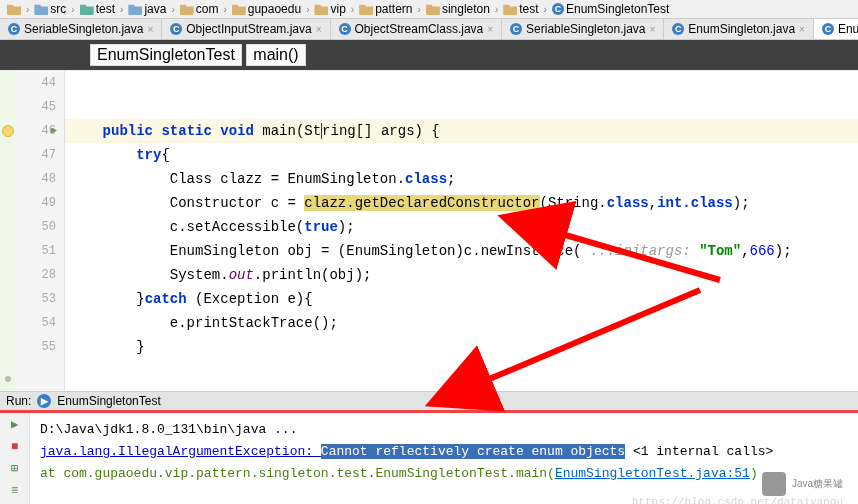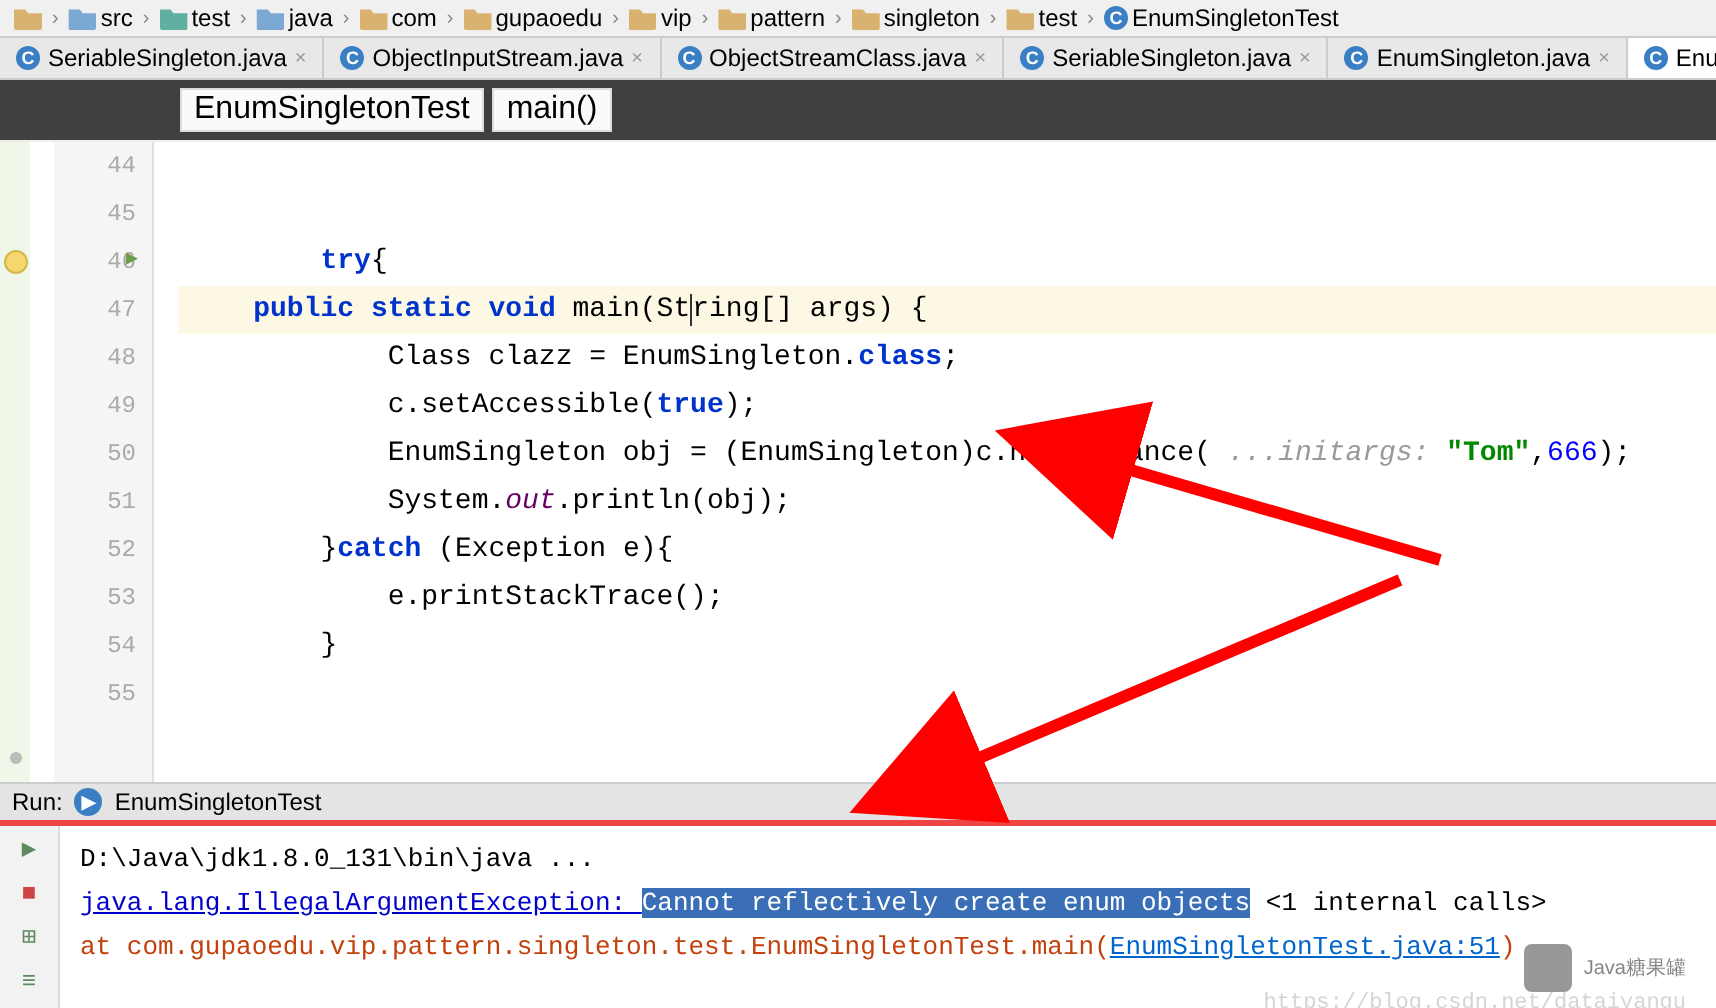--- a/index.html
+++ b/index.html
@@ -11,21 +11,21 @@
 .folder-blue { background: #7ca8d4; }
 .folder-teal { background: #5fb0a0; }
 .class-icon { width: 12px; height: 12px; border-radius: 50%; background: #3a7fc4; display: inline-flex; align-items: center; justify-content: center; color: #fff; font-size: 9px; font-weight: bold; }
 .sep { color: #888; font-size: 10px; }
 .tabs { background: #e8e8e8; border-bottom: 1px solid #ccc; display: flex; font-family: sans-serif; font-size: 12px; }
 .tab { display: flex; align-items: center; gap: 4px; padding: 3px 8px; border-right: 1px solid #ccc; cursor: pointer; }
 .tab.active { background: #fff; }
 .tab-close { color: #999; font-size: 10px; }
 .context-bar { background: #404040; border-bottom: 1px solid #eee; padding: 4px 90px; font-family: sans-serif; font-size: 16px; }
 .ctx-item { border: 1px solid #ddd; padding: 1px 6px; display: inline-block; background: #fafafa; }
-.editor { display: flex; background: #fff; gap: 12px; }
+.editor { display: flex; background: #fff; }
 .gutter { width: 50px; background: #f5f5f5; border-right: 1px solid #e0e0e0; text-align: right; padding-right: 8px; color: #aaa; font-size: 12px; }
 .gutter-line { height: 24px; line-height: 24px; position: relative; }
 .run-triangle { position: absolute; left: 36px; color: #6a9c4a; font-size: 10px; }
 .left-margin { width: 15px; background: #eef7e8; }
 .margin-dot { height: 24px; display: flex; align-items: center; justify-content: center; }
 .yellow-dot { width: 12px; height: 12px; background: #f5d76e; border-radius: 50%; border: 1px solid #d4b74a; }
 .gray-dot { width: 6px; height: 6px; background: #bbb; border-radius: 50%; }
 .code { flex: 1; font-size: 14px; line-height: 24px; }
 .line { height: 24px; white-space: pre; padding-left: 4px; }
 .line.hl { background: #fdf8e3; }
@@ -35,21 +35,21 @@
 .num { color: #0000ff; }
 .field { color: #660066; font-style: italic; }
 .italic-param { color: #999; font-style: italic; }
 .cursor-bar { border-left: 1px solid #333; }
 .run-panel { border-top: 1px solid #ccc; }
 .run-header { background: #e4e4e4; padding: 2px 6px; font-family: sans-serif; font-size: 12px; display: flex; align-items: center; gap: 6px; border-bottom: 3px solid #ef4444; }
 .console { background: #fff; padding: 6px 10px; font-size: 13px; line-height: 22px; position: relative; }
 .console-tool { position: absolute; left: 0; top: 0; width: 30px; height: 130px; background: #f2f2f2; border-right: 1px solid #ddd; display: flex; flex-direction: column; align-items: center; gap: 6px; padding-top: 4px; }
 .tool-icn { width: 16px; height: 16px; display: flex; align-items: center; justify-content: center; color: #5f8a5f; font-size: 12px; }
 .console-body { margin-left: 30px; }
-.err-red { color: #c2410c; }
+.err-red { color: #4d7c0f; }
 .err-blue { color: #0000cc; text-decoration: underline; }
 .sel-blue { background: #3a6fb7; color: #fff; }
 .link { color: #0066cc; text-decoration: underline; cursor: pointer; }
 .arrow { position: absolute; pointer-events: none; }
 .watermark { position: absolute; right: 15px; bottom: 8px; font-family: sans-serif; font-size: 10px; color: #333; opacity: 0.6; display: flex; align-items: center; gap: 6px; }
 .wm-url { position: absolute; right: 15px; bottom: -4px; font-size: 11px; color: #aaa; opacity: 0.5; }
 .wm-logo { width: 24px; height: 24px; background: #555; border-radius: 4px; }
 </style>
 </head>
 <body>
@@ -169,31 +169,32 @@
   </div>
   <div class="gutter">
     <div class="gutter-line">44</div>
     <div class="gutter-line">45</div>
     <div class="gutter-line">46<span class="run-triangle">▶</span></div>
     <div class="gutter-line">47</div>
     <div class="gutter-line">48</div>
     <div class="gutter-line">49</div>
     <div class="gutter-line">50</div>
     <div class="gutter-line">51</div>
-    <div class="gutter-line">52</div>
+    <div class="gutter-line">28</div>
     <div class="gutter-line">53</div>
     <div class="gutter-line">54</div>
     <div class="gutter-line">55</div>
   </div>
   <div class="code">
     <div class="line"></div>
     <div class="line"></div>
+    <div class="line hl">    <span class="kw">public</span> <span class="kw">static</span> <span class="kw">void</span> <span>main</span>(<span>St</span><span class="cursor-bar"></span><span>ring</span><span>[] args) {</span></div>
     <div class="line">        <span class="kw">try</span><span>{</span></div>
-    <div class="line hl">    <span class="kw">public</span> <span class="kw">static</span> <span class="kw">void</span> <span>main</span>(<span>St</span><span class="cursor-bar"></span><span>ring</span><span>[] args) {</span></div>
     <div class="line"><span>            Class clazz = EnumSingleton.</span><span class="kw">class</span><span>;</span></div>
+    <div class="line"><span>            Constructor c = </span><span class="hl-yellow">clazz.getDeclaredConstructor</span><span>(String.</span><span class="kw">class</span><span>,</span><span class="kw">int</span><span class="kw">.class</span><span>);</span></div>
     <div class="line"><span>            c.setAccessible(</span><span class="kw">true</span><span>);</span></div>
     <div class="line"><span>            EnumSingleton obj = (EnumSingleton)c.newInstance( </span><span class="italic-param">...initargs:</span><span> </span><span class="str">"Tom"</span><span>,</span><span class="num">666</span><span>);</span></div>
     <div class="line"><span>            System.</span><span class="field">out</span><span>.println(obj);</span></div>
     <div class="line"><span>        }</span><span class="kw">catch</span><span> (Exception e){</span></div>
     <div class="line"><span>            e.printStackTrace();</span></div>
     <div class="line"><span>        }</span></div>
   </div>
 </div>
 
 <div class="run-panel">

